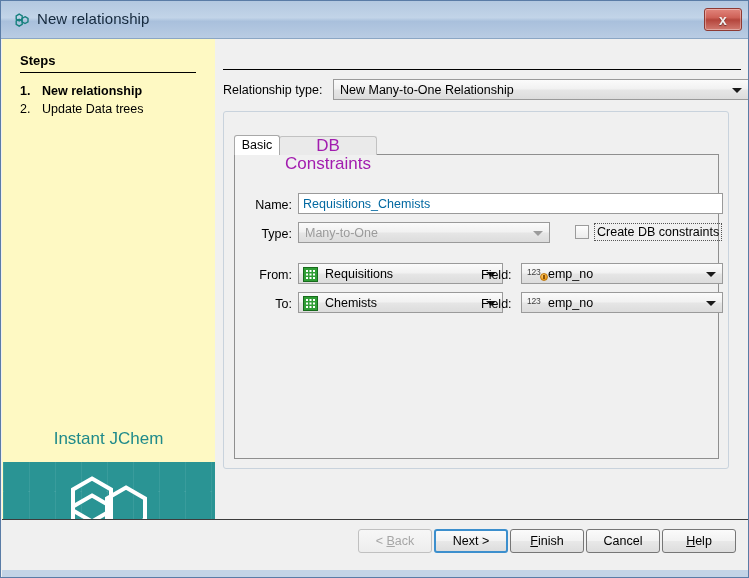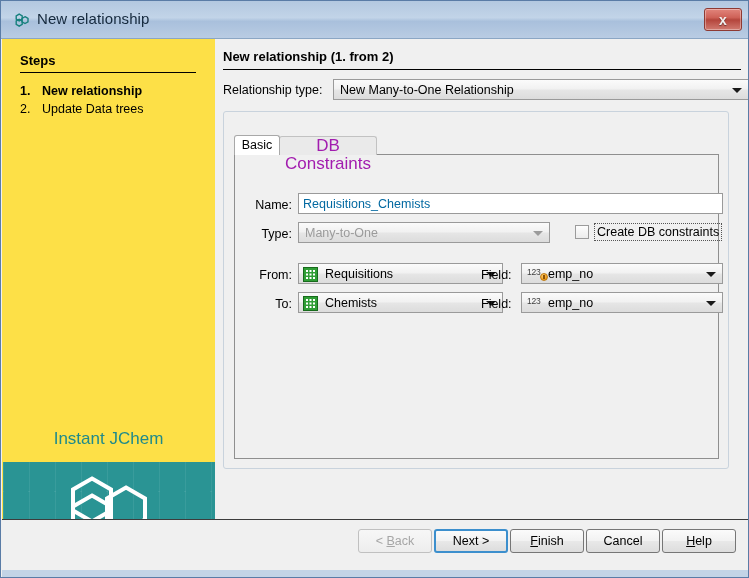--- a/index.html
+++ b/index.html
@@ -65,21 +65,21 @@
     font-weight: bold;
     text-shadow: 0 1px 1px rgba(0,0,0,0.45);
   }
 
   
   #sidebar {
     position: absolute;
     left: 1px; top: 38px;
     width: 213px;
     height: 480px;
-    background: #fde047;
+    background: #fef9c3;
     box-sizing: border-box;
   }
   #steps-title {
     position: absolute;
     left: 18px; top: 14px;
     font-weight: bold;
     font-size: 13px;
   }
   #steps-rule {
     position: absolute;
@@ -429,21 +429,20 @@
             <polygon points="24,3 43,14 43,35 24,46 5,35 5,14"></polygon>
             <polygon points="24,20 43,31 43,52 24,63 5,52 5,31"></polygon>
             <polygon points="58,12 77,23 77,44 58,55 39,44 39,23"></polygon>
           </g>
         </svg>
       </span>
     </div>
   </div>
 
   <div id="main">
-    <div id="panel-title">New relationship (1. from 2)</div>
     <div id="panel-rule"></div>
 
     <div id="reltype-label">Relationship type:</div>
     <div class="combo" id="reltype-combo">
       <span class="combo-text">New Many-to-One Relationship</span>
       <span class="combo-arrow"></span>
     </div>
 
     <div id="groupbox"></div>
 

